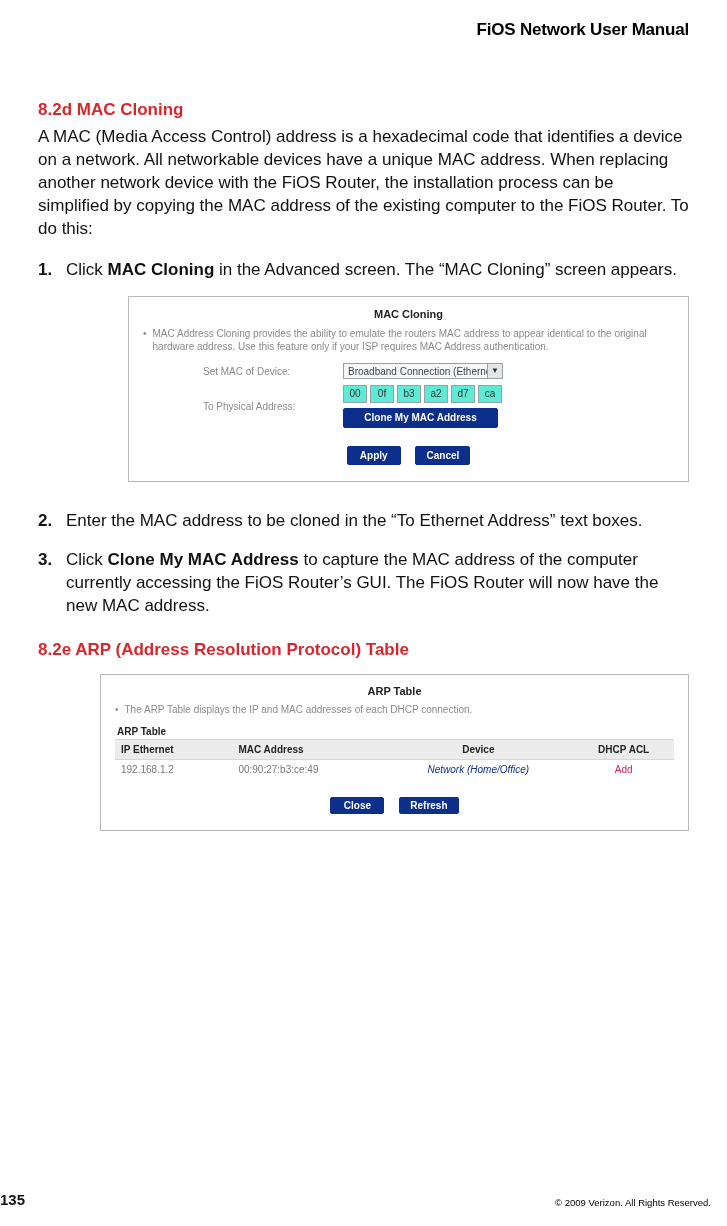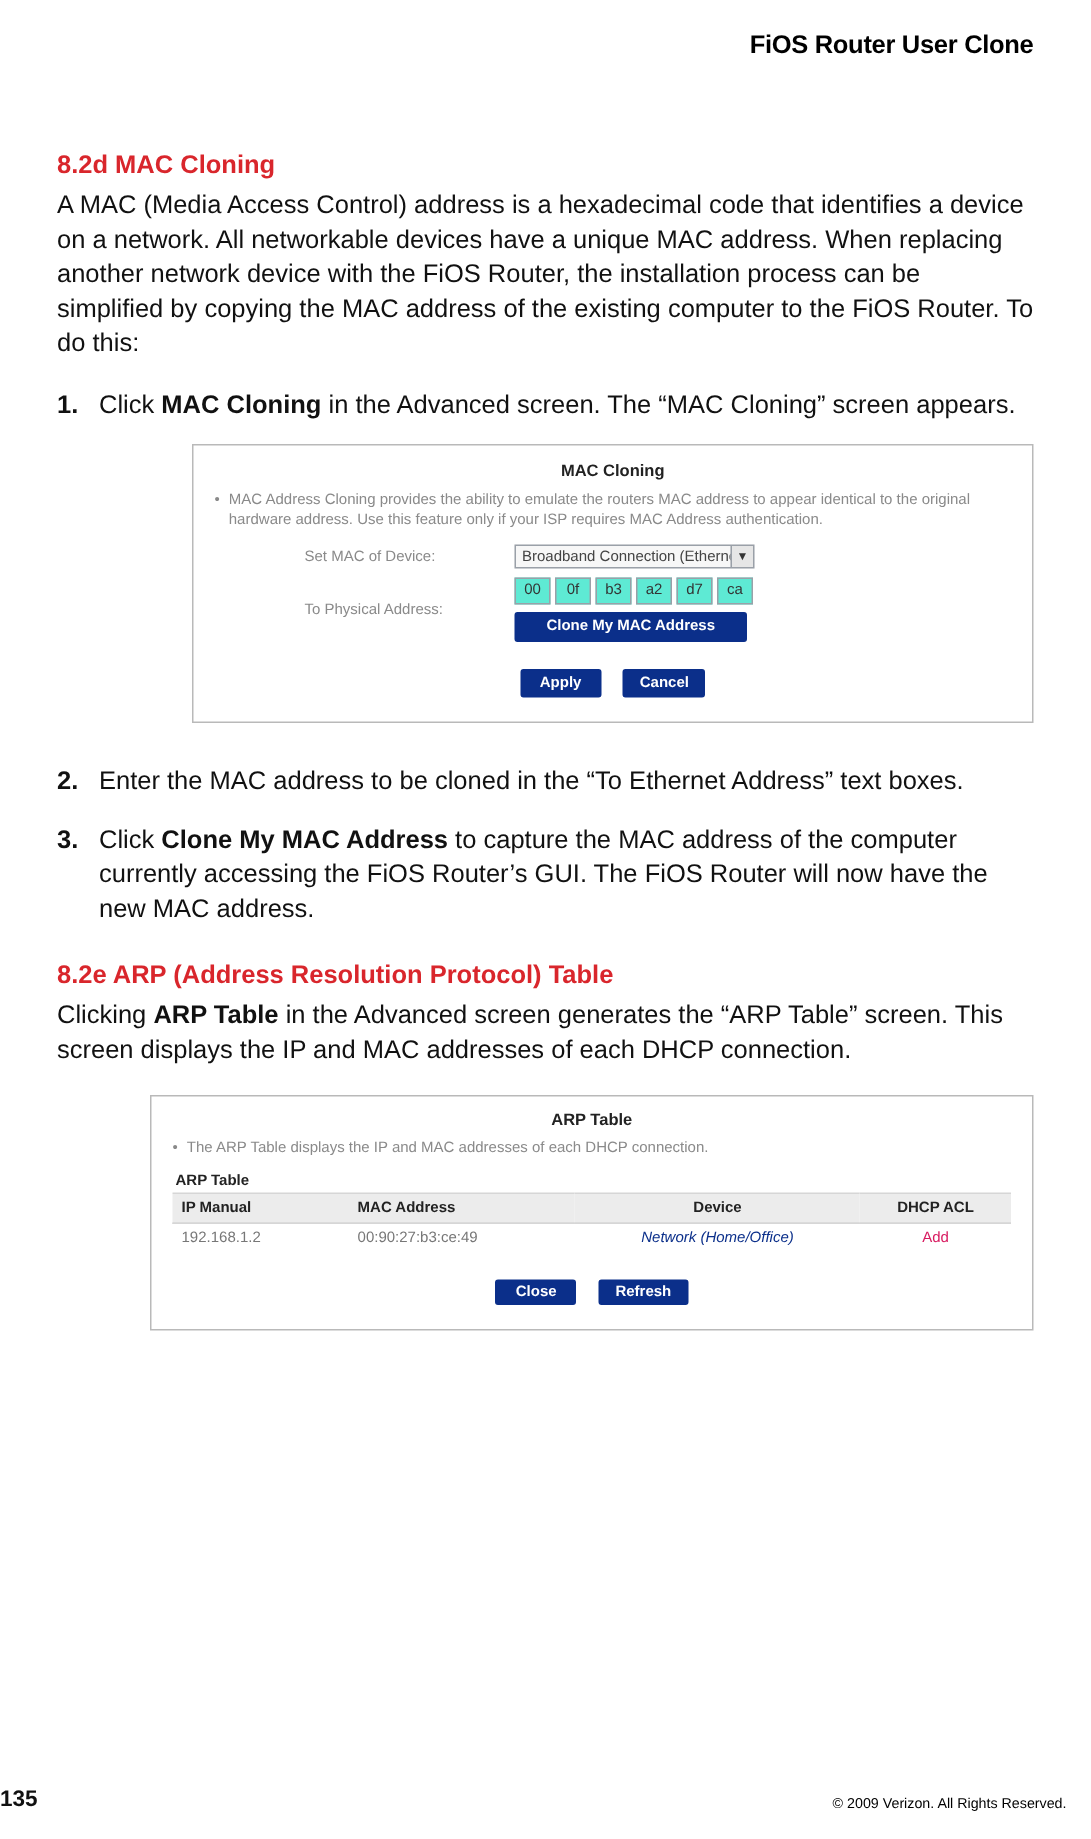--- a/index.html
+++ b/index.html
@@ -195,21 +195,21 @@
     right: 16px;
     bottom: 0;
     font-size: 9.5px;
     color: #000;
   }
 </style>
 </head>
 <body>
 
 <div class="page">
-  <div class="doc-header">FiOS Router User Clone</div>
+  <div class="doc-header">FiOS Network User Manual</div>
 
   <div class="section-heading">8.2d  MAC Cloning</div>
   <p class="body-text">A MAC (Media Access Control) address is a hexadecimal code that identifies a device on a network. All networkable devices have a unique MAC address. When replacing another network device with the FiOS Router, the installation process can be simplified by copying the MAC address of the existing computer to the FiOS Router. To do this:</p>
 
   <ol class="steps">
     <li>
       <span>Click </span><span class="b">MAC Cloning</span><span> in the Advanced screen. The “MAC Cloning” screen appears.</span>
 
       <div class="panel-wrap">
         <div class="panel">
@@ -257,36 +257,33 @@
     <li>
       <span>Enter the MAC address to be cloned in the “To Ethernet Address” text boxes.</span>
     </li>
 
     <li>
       <span>Click </span><span class="b">Clone My MAC Address</span><span> to capture the MAC address of the computer currently accessing the FiOS Router’s GUI. The FiOS Router will now have the new MAC address.</span>
     </li>
   </ol>
 
   <div class="section-heading" style="margin-top:22px;">8.2e  ARP (Address Resolution Protocol) Table</div>
-  <p class="body-text">
-    <span>Clicking </span><span class="b">ARP Table</span><span> in the Advanced screen generates the “ARP Table” screen. This screen displays the IP and MAC addresses of each DHCP connection.</span>
-  </p>
 
   <div class="panel-wrap" style="margin-left:62px;">
     <div class="panel">
       <div class="panel-title">ARP Table</div>
       <div class="panel-note">
         <span class="bullet">•</span>
         <span>The ARP Table displays the IP and MAC addresses of each DHCP connection.</span>
       </div>
       <div class="arp-sub">ARP Table</div>
       <table class="arp-table">
         <thead>
           <tr>
-            <th style="width:21%">IP Manual</th>
+            <th style="width:21%">IP Ethernet</th>
             <th style="width:27%">MAC Address</th>
             <th style="width:34%" class="center">Device</th>
             <th style="width:18%" class="center">DHCP ACL</th>
           </tr>
         </thead>
         <tbody>
           <tr>
             <td>192.168.1.2</td>
             <td>00:90:27:b3:ce:49</td>
             <td class="center"><span class="arp-link">Network (Home/Office)</span></td>

